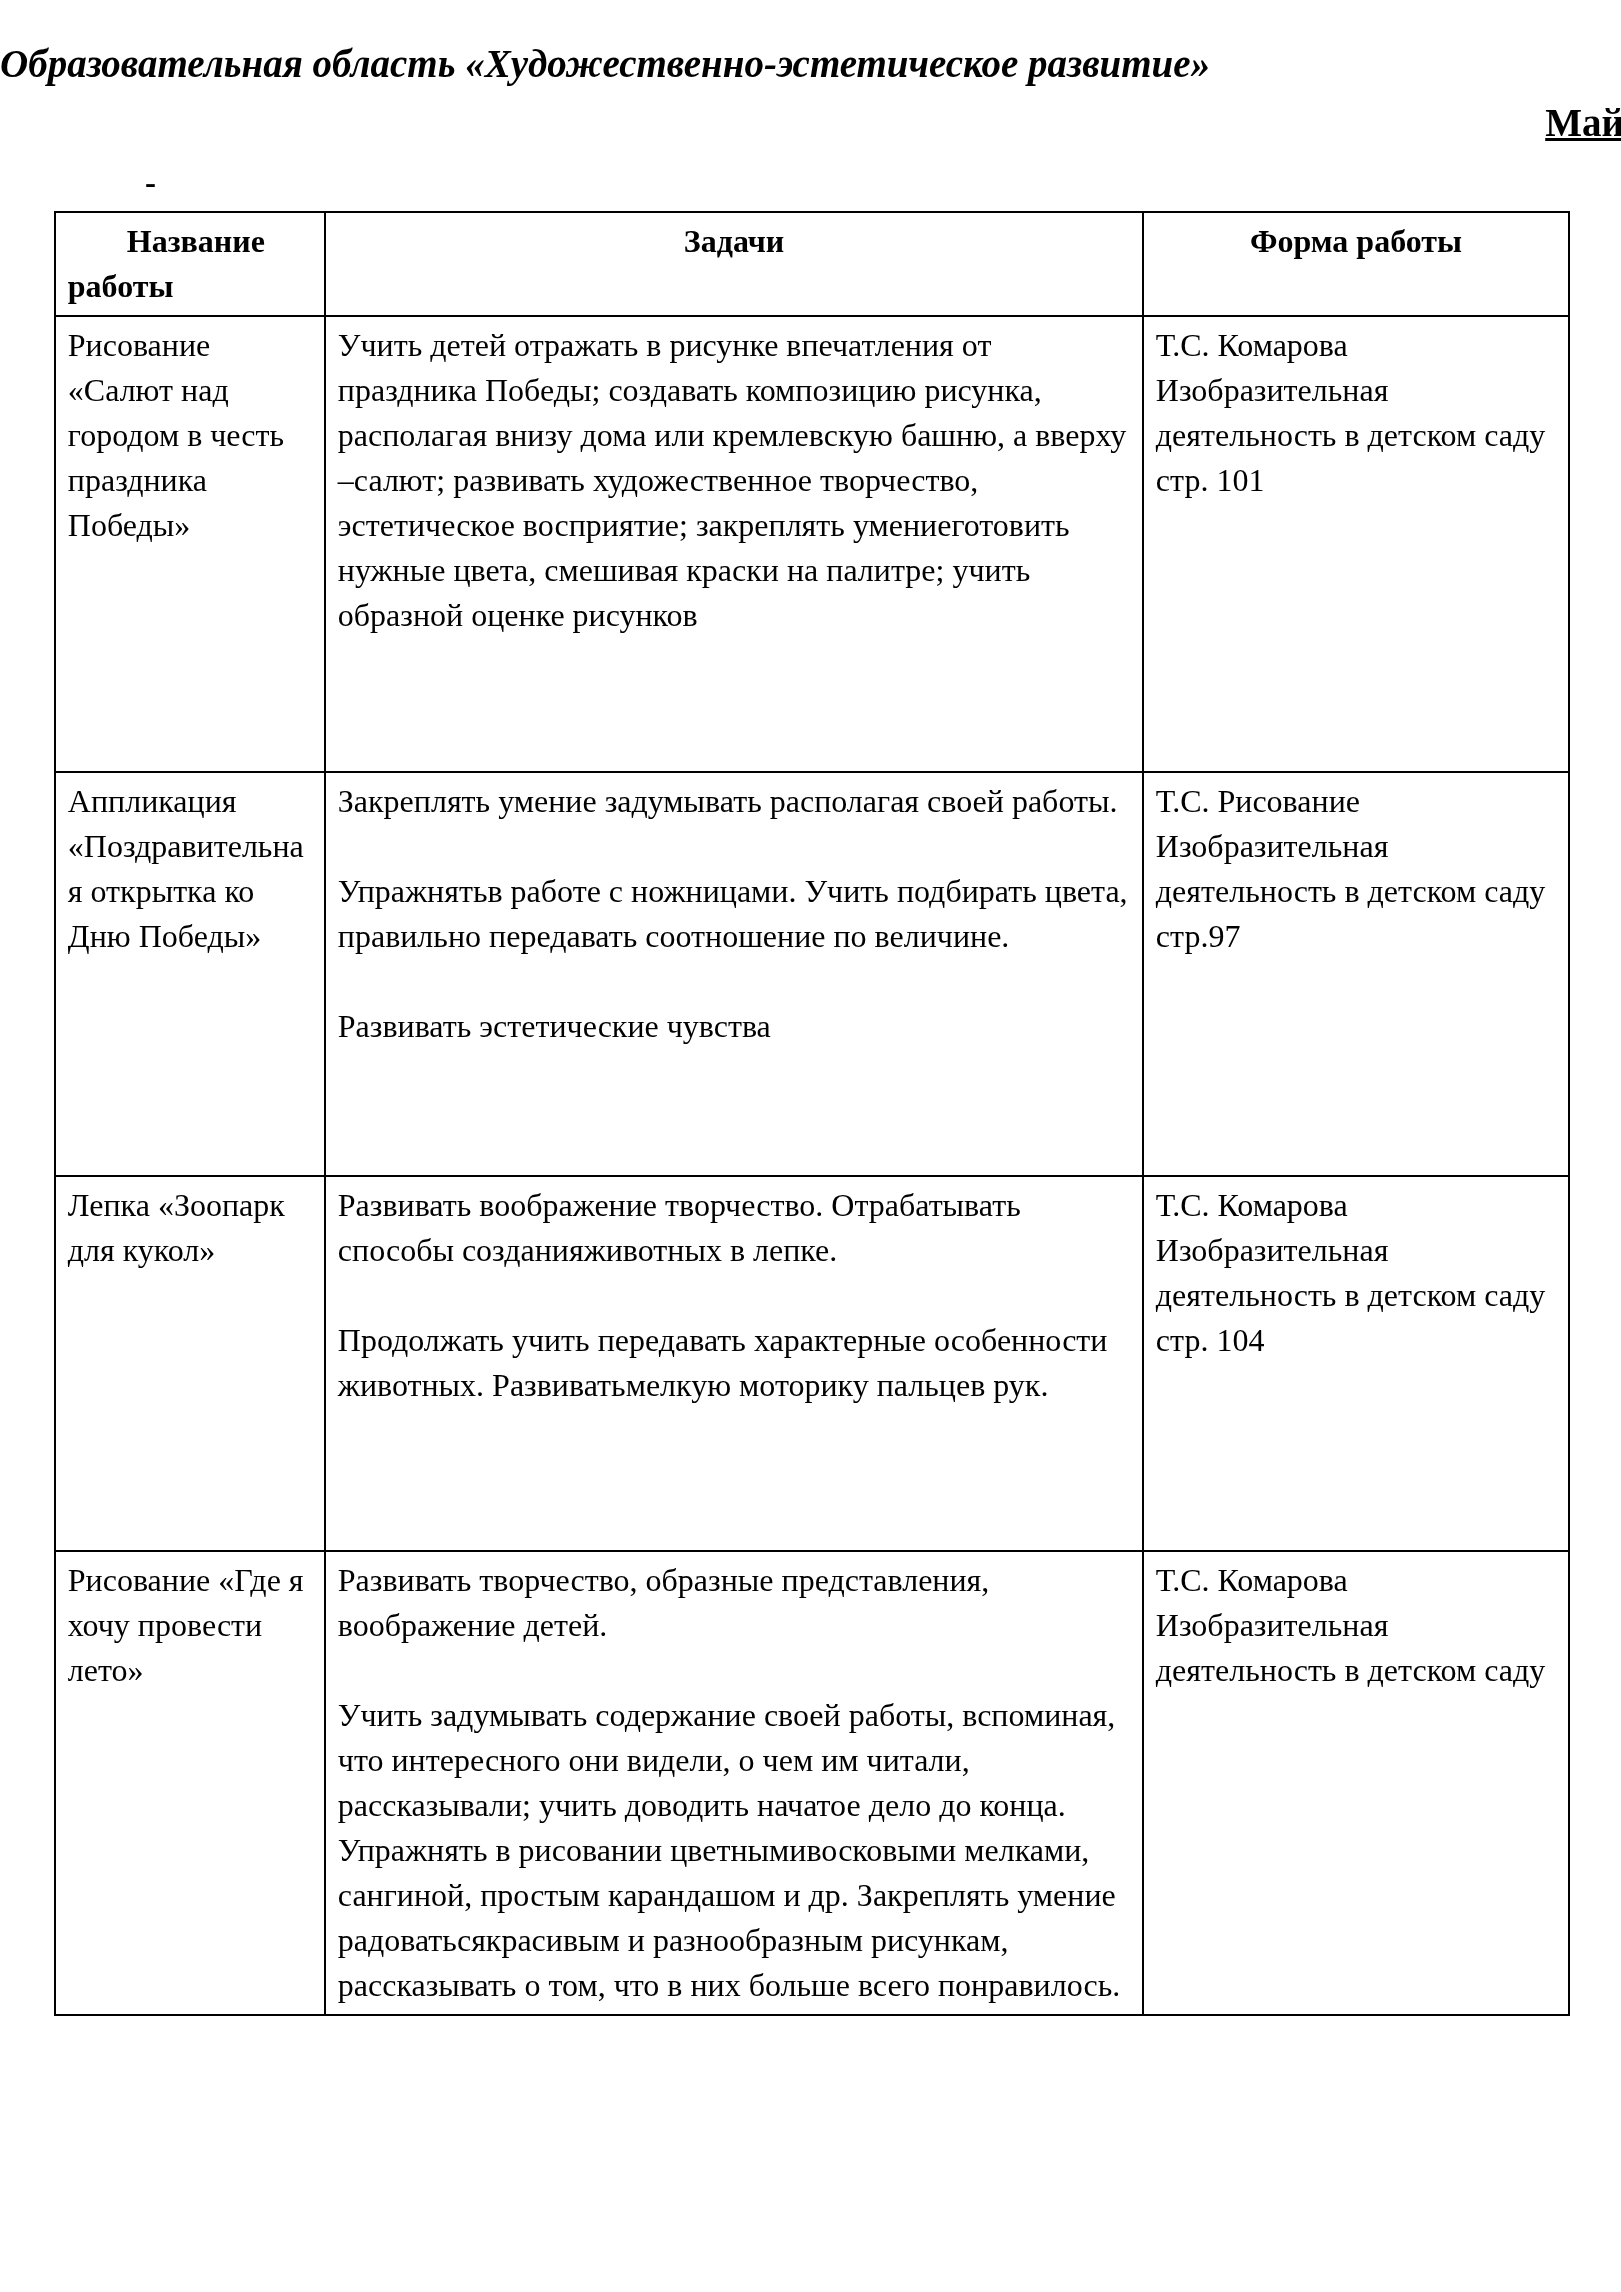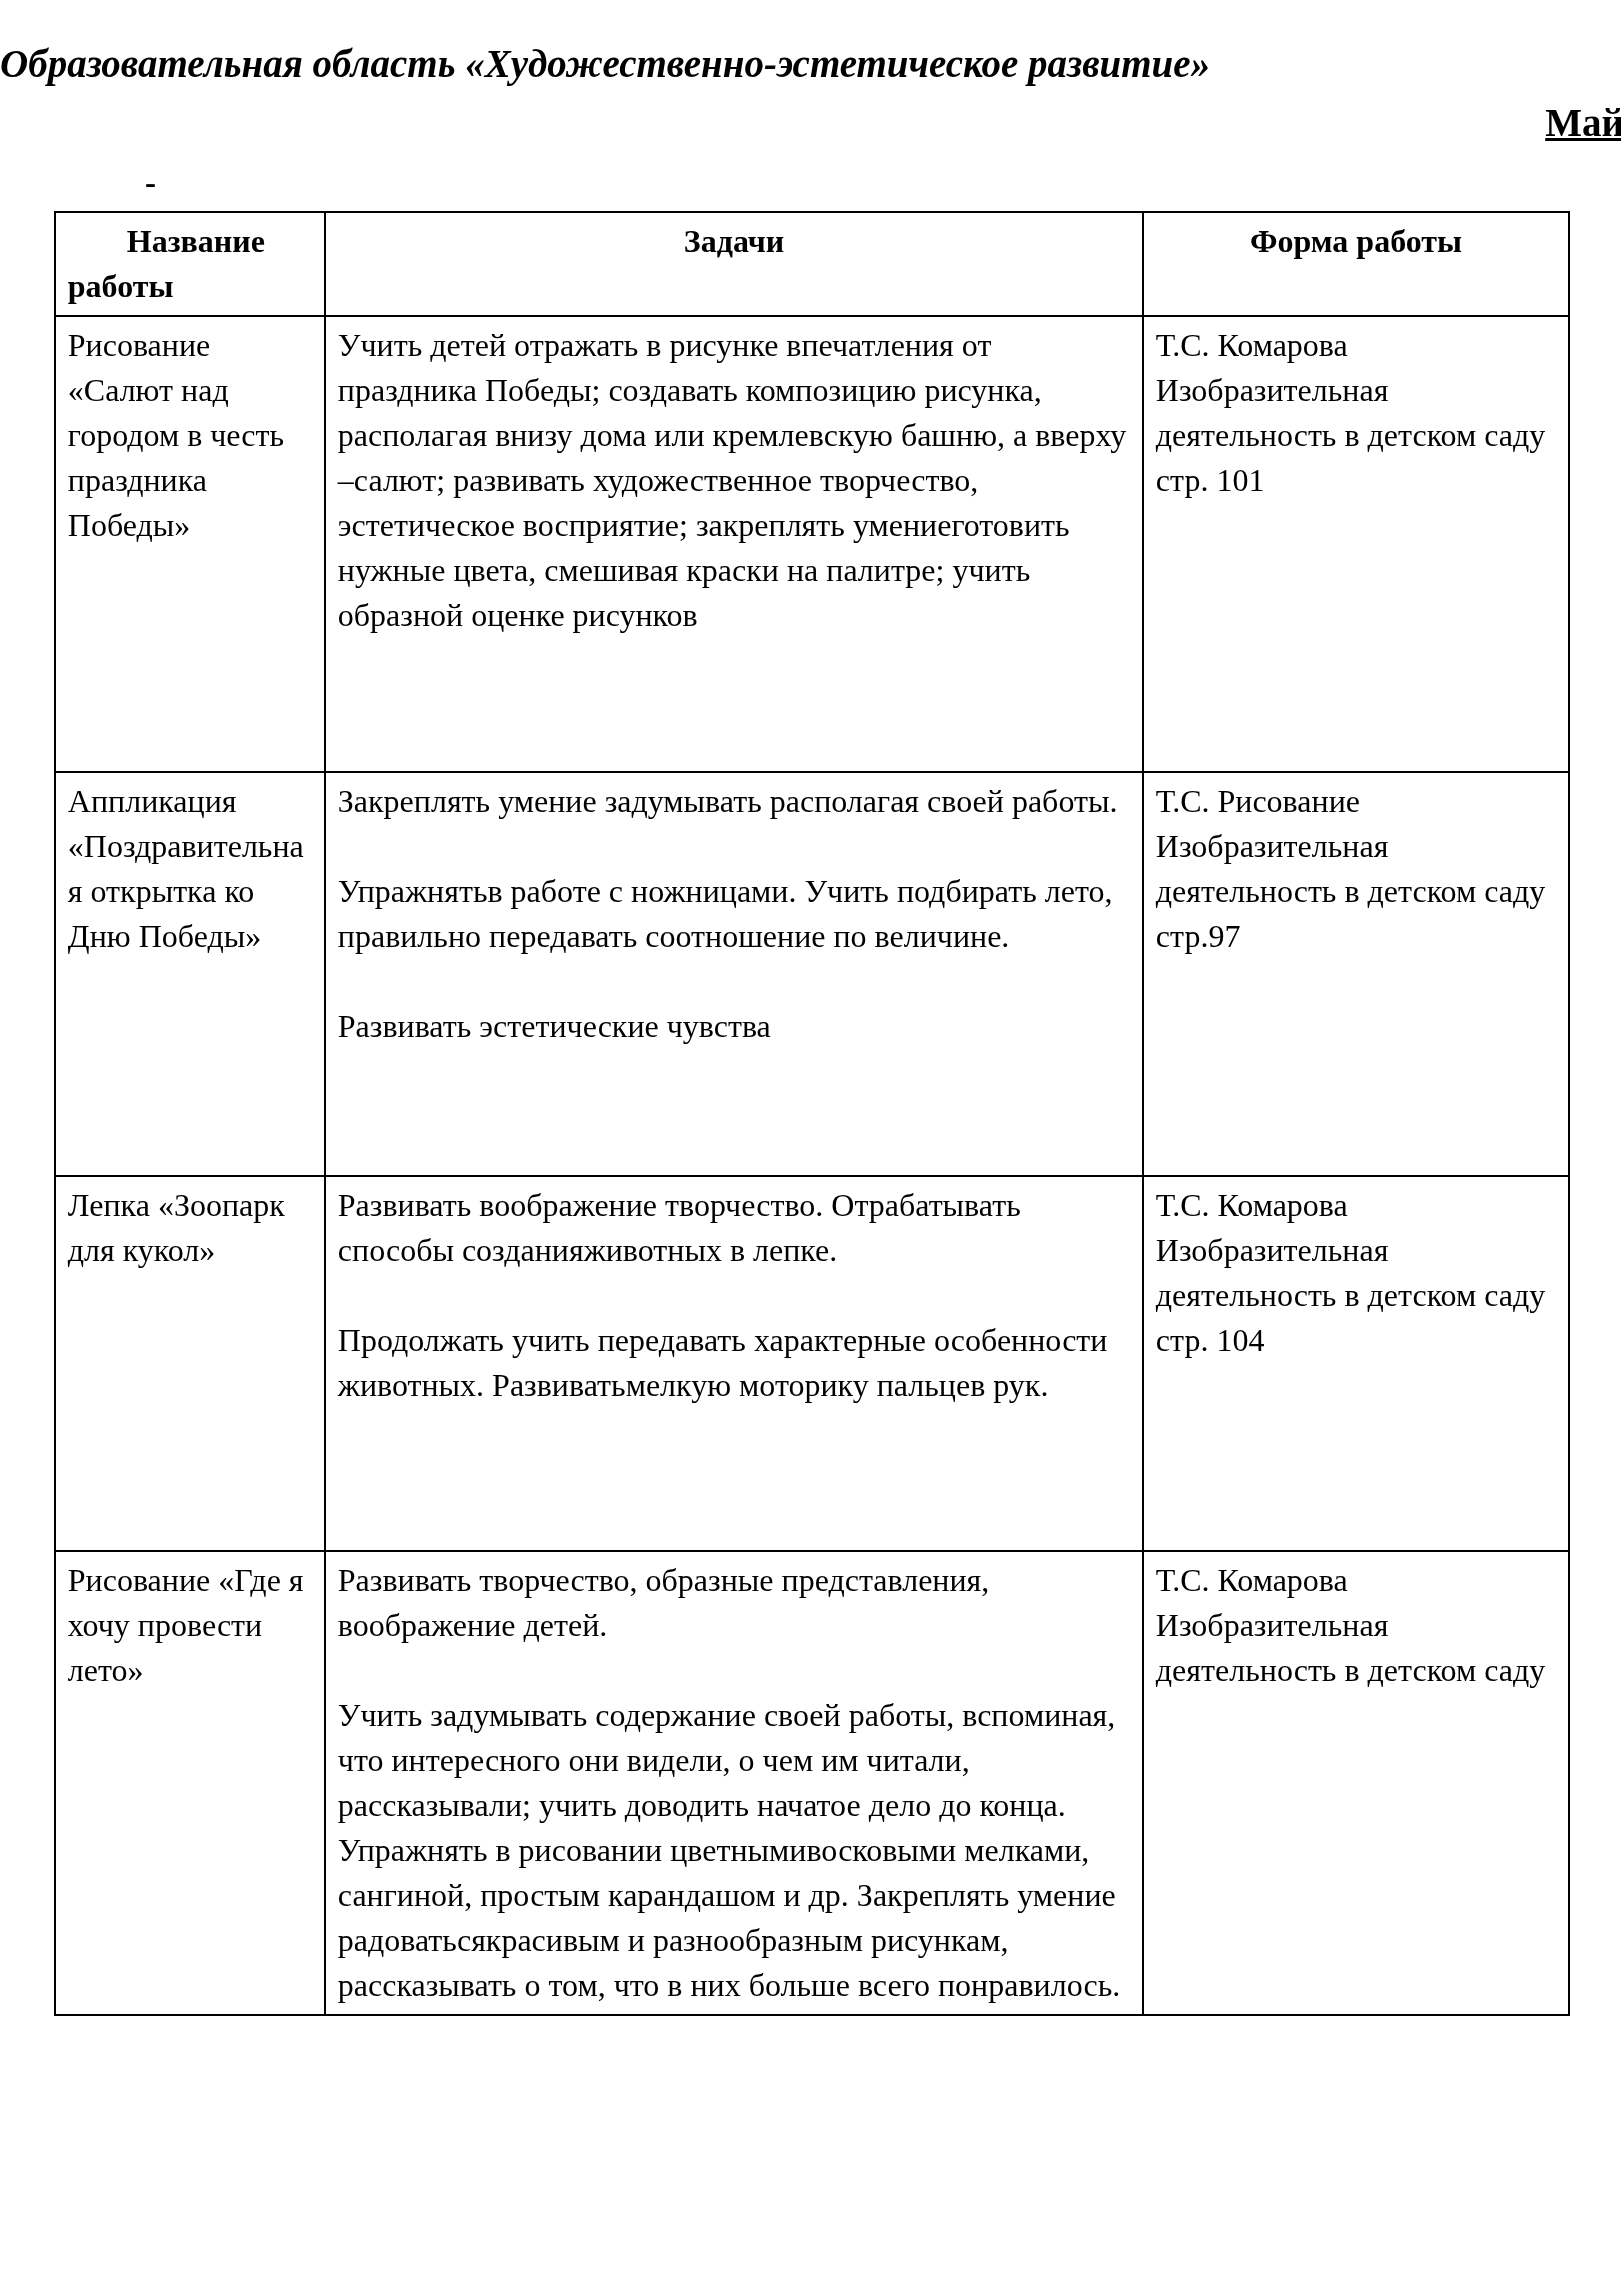--- a/index.html
+++ b/index.html
@@ -117,21 +117,21 @@
       <td>
         <p>Учить детей отражать в рисунке впечатления от праздника Победы; создавать композицию рисунка, располагая внизу дома или кремлевскую башню, а вверху –салют; развивать художественное творчество, эстетическое восприятие; закреплять умениеготовить нужные цвета, смешивая краски на палитре; учить образной оценке рисунков</p>
       </td>
       <td>Т.С. Комарова Изобразительная деятельность в детском саду стр. 101</td>
     </tr>
 
     <tr class="r1">
       <td>Аппликация «Поздравительная открытка ко Дню Победы»</td>
       <td>
         <p>Закреплять умение задумывать располагая своей работы.</p>
-        <p>Упражнятьв работе с ножницами. Учить подбирать лето, правильно передавать соотношение по величине.</p>
+        <p>Упражнятьв работе с ножницами. Учить подбирать цвета, правильно передавать соотношение по величине.</p>
         <p>Развивать эстетические чувства</p>
       </td>
       <td class="form-offset">Т.С. Рисование Изобразительная деятельность в детском саду стр.97</td>
     </tr>
 
     <tr class="r2">
       <td>Лепка «Зоопарк для кукол»</td>
       <td>
         <p>Развивать воображение творчество. Отрабатывать способы созданияживотных в лепке.</p>
         <p>Продолжать учить передавать характерные особенности животных. Развиватьмелкую моторику пальцев рук.</p>

